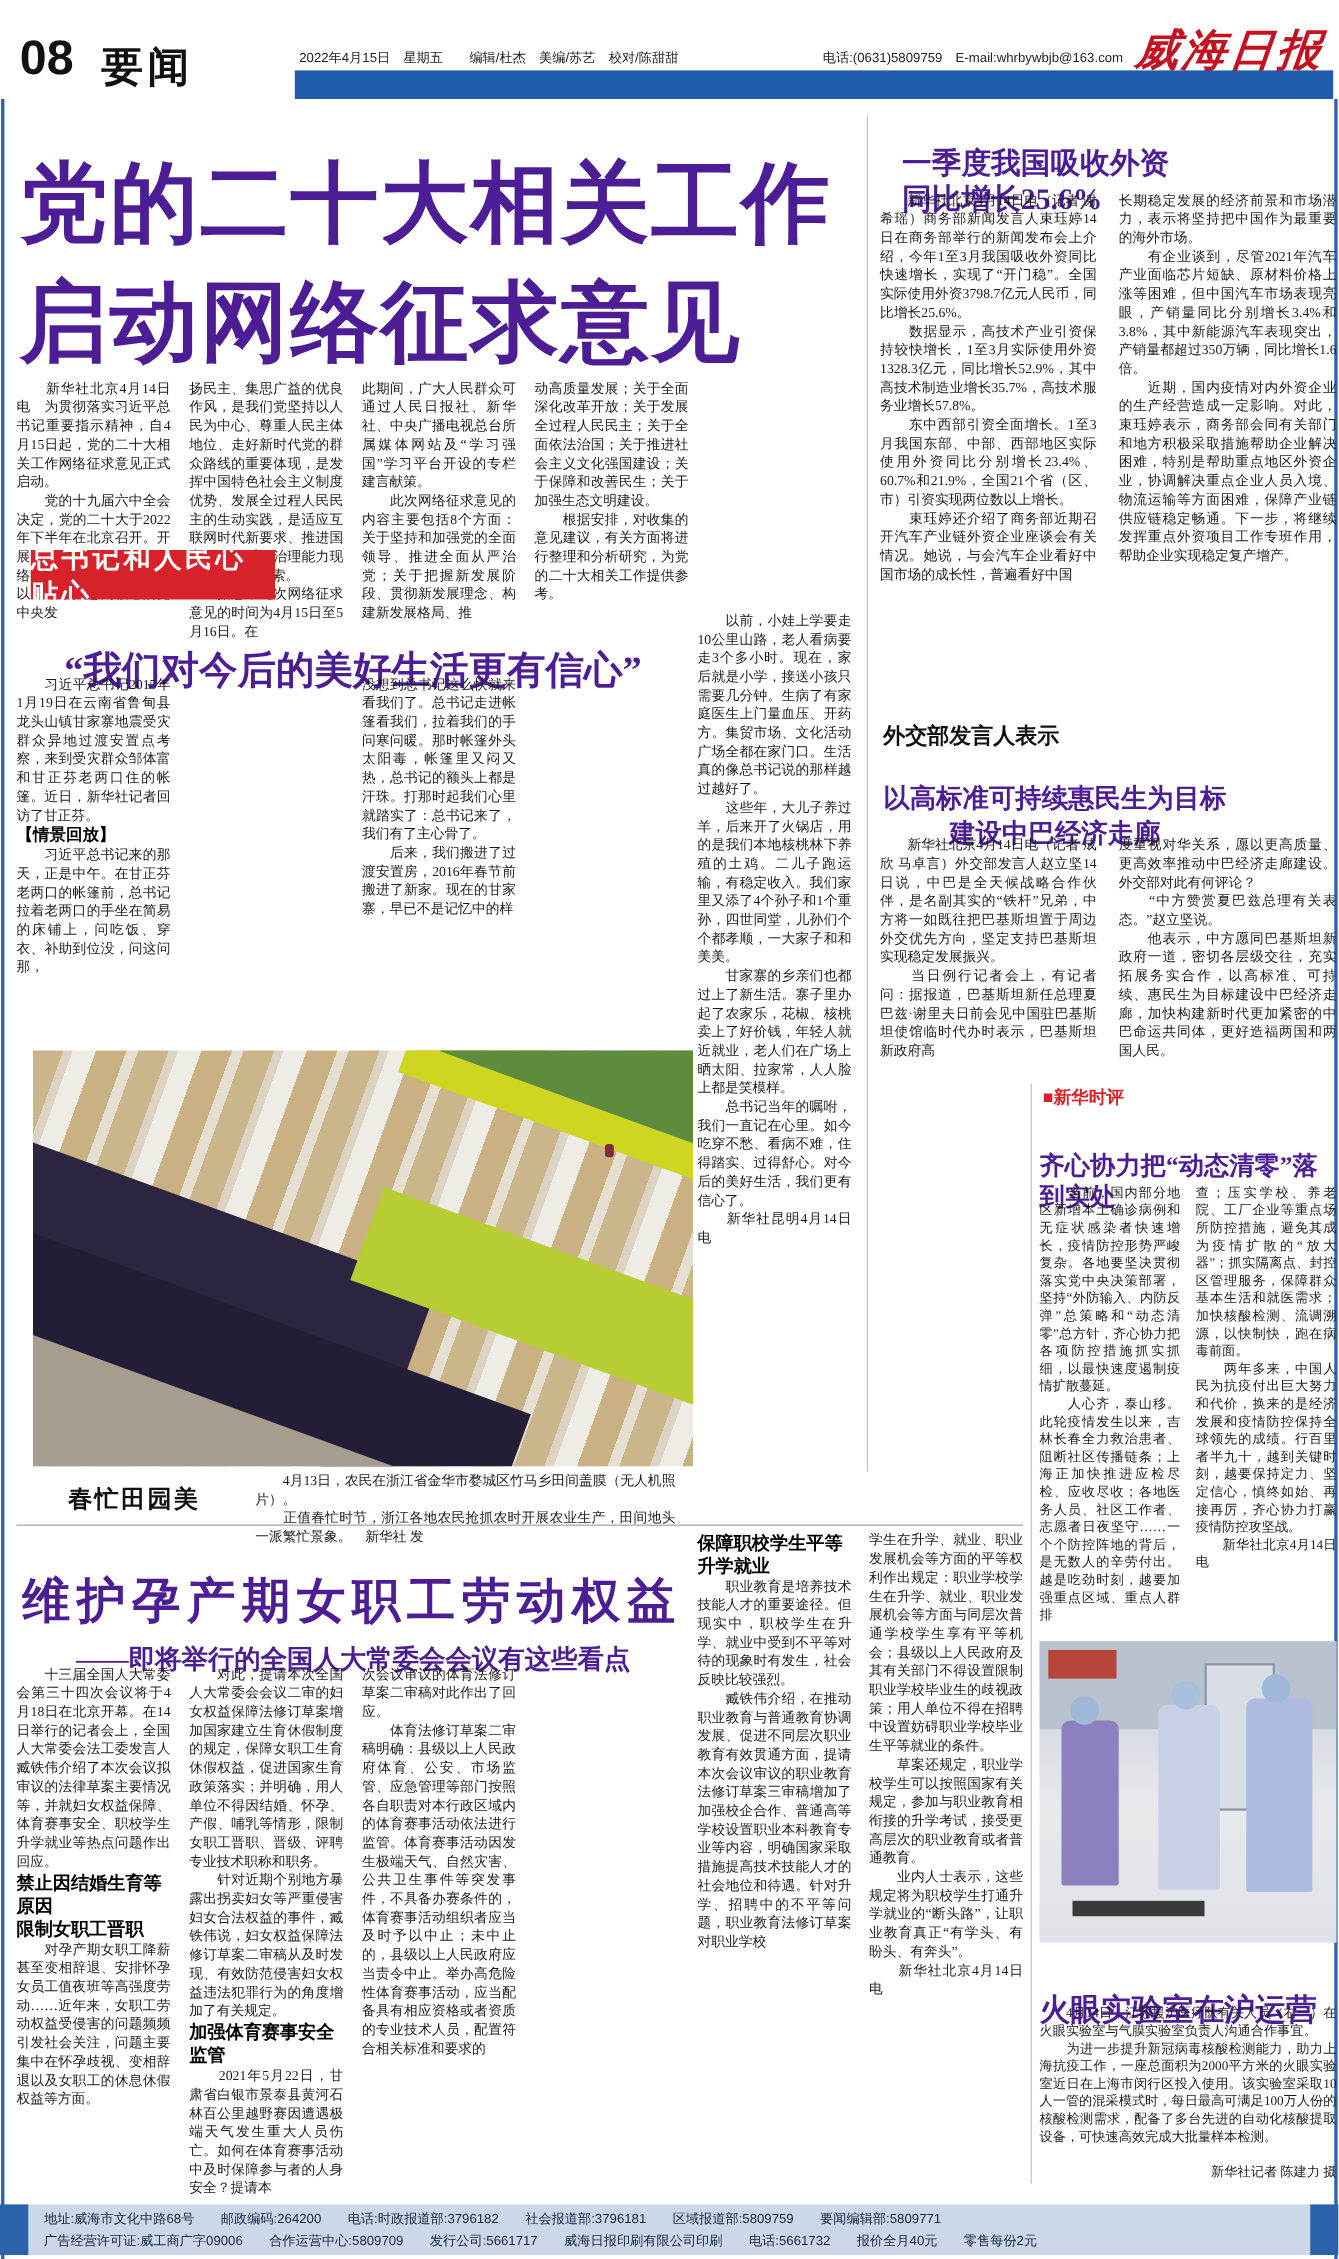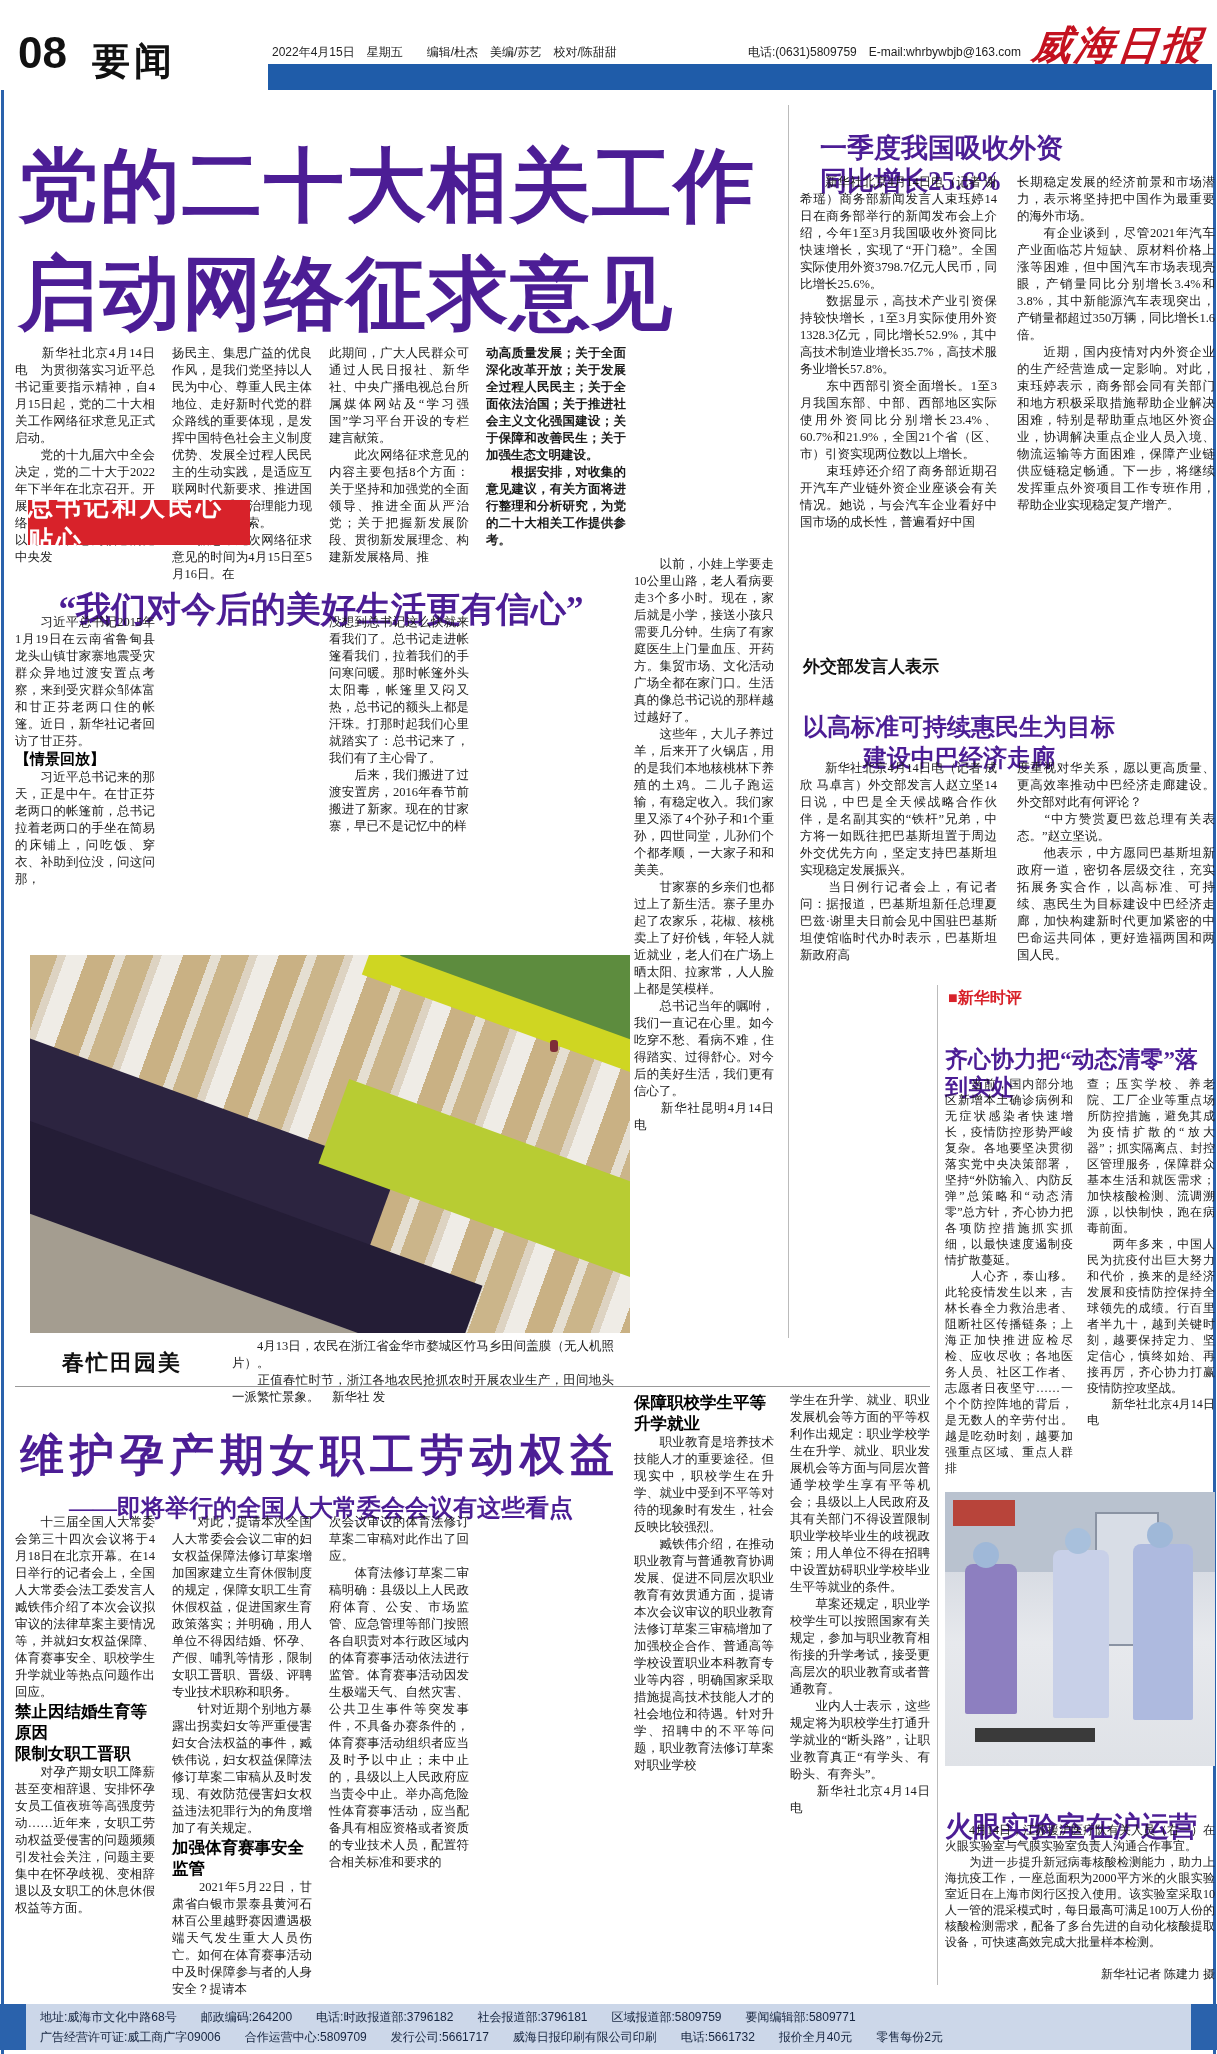--- a/index.html
+++ b/index.html
@@ -4,21 +4,21 @@
 <style>
   html,body{margin:0;padding:0;background:#fff;}
   #page{position:relative;width:1217px;height:2054px;background:#fff;overflow:hidden;
         font-family:"Liberation Serif","DejaVu Serif",serif;color:#111;}
   .abs{position:absolute;}
   .txt{font-size:12.5px;line-height:17px;text-align:justify;white-space:pre-line;color:#1a1a1a;}
   .txt-sm{font-size:12px;line-height:16px;text-align:justify;white-space:pre-line;color:#1a1a1a;}
   .edge{position:absolute;top:90px;bottom:0;width:3px;background:#2a62ac;}
   .vrule{position:absolute;width:1px;background:#bbb;}
   .hrule{position:absolute;height:1px;background:#999;}
-  .kicker{font-weight:bold;font-size:17px;color:#111;}
+  .kicker{font-weight:bold;font-size:20px;color:#111;}
   .headline{font-weight:bold;color:#4c1d95;white-space:pre-line;margin-top:32px;}
   .subhead-br{font-weight:bold;font-size:15px;color:#000;margin:8px 0 4px 0;}
   .subhead-bold{font-weight:bold;font-size:16.5px;line-height:21px;color:#000;margin:10px 0 6px 0;white-space:pre-line;}
   .colblock{position:absolute;}
   .colblock p{margin:0;}
   
   .pagenum{font-size:44px;font-weight:bold;font-family:"Liberation Sans","DejaVu Sans",sans-serif;}
   .secname{font-size:38px;font-weight:bold;letter-spacing:4px;}
   .hdr-small{font-size:12px;font-family:"Liberation Sans","DejaVu Sans",sans-serif;color:#222;}
   .logo{font-size:40px;font-weight:bold;font-style:italic;color:#c41220;transform:skewX(-6deg);letter-spacing:3px;}
@@ -55,21 +55,21 @@
   <div class="vrule" style="left:788px;top:105px;height:1233px;"></div>
   <div class="vrule" style="left:937px;top:985px;height:1000px;"></div>
 
   <div class="abs headline" style="left:18px;top:100px;font-size:80px;line-height:108px;letter-spacing:2px;"><span>党的二十大相关工作</span><br><span>启动网络征求意见</span></div>
   <div class="colblock txt" style="left:15px;top:345px;width:140px;height:150px;">　　新华社北京4月14日电　为贯彻落实习近平总书记重要指示精神，自4月15日起，党的二十大相关工作网络征求意见正式启动。
 　　党的十九届六中全会决定，党的二十大于2022年下半年在北京召开。开展党的二十大相关工作网络征求意见，充分彰显了以习近平同志为核心的党中央发</div>
   <div class="colblock txt" style="left:172px;top:345px;width:140px;height:150px;">扬民主、集思广益的优良作风，是我们党坚持以人民为中心、尊重人民主体地位、走好新时代党的群众路线的重要体现，是发挥中国特色社会主义制度优势、发展全过程人民民主的生动实践，是适应互联网时代新要求、推进国家治理体系和治理能力现代化的有益探索。
 　　据悉，此次网络征求意见的时间为4月15日至5月16日。在</div>
   <div class="colblock txt" style="left:329px;top:345px;width:140px;height:150px;">此期间，广大人民群众可通过人民日报社、新华社、中央广播电视总台所属媒体网站及“学习强国”学习平台开设的专栏建言献策。
 　　此次网络征求意见的内容主要包括8个方面：关于坚持和加强党的全面领导、推进全面从严治党；关于把握新发展阶段、贯彻新发展理念、构建新发展格局、推</div>
-  <div class="colblock txt" style="left:486px;top:345px;width:140px;height:150px;font-weight:bold;">动高质量发展；关于全面深化改革开放；关于发展全过程人民民主；关于全面依法治国；关于推进社会主义文化强国建设；关于保障和改善民生；关于加强生态文明建设。
+  <div class="colblock txt" style="left:486px;top:345px;width:140px;height:150px;">动高质量发展；关于全面深化改革开放；关于发展全过程人民民主；关于全面依法治国；关于推进社会主义文化强国建设；关于保障和改善民生；关于加强生态文明建设。
 　　根据安排，对收集的意见建议，有关方面将进行整理和分析研究，为党的二十大相关工作提供参考。</div>
 
   <div class="abs headline" style="left:820px;top:100px;font-size:27px;line-height:33px;">一季度我国吸收外资
 同比增长25.6%</div>
   <div class="colblock txt" style="left:800px;top:174px;width:197px;height:476px;">　　新华社北京4月14日电（记者 谢希瑶）商务部新闻发言人束珏婷14日在商务部举行的新闻发布会上介绍，今年1至3月我国吸收外资同比快速增长，实现了“开门稳”。全国实际使用外资3798.7亿元人民币，同比增长25.6%。
 　　数据显示，高技术产业引资保持较快增长，1至3月实际使用外资1328.3亿元，同比增长52.9%，其中高技术制造业增长35.7%，高技术服务业增长57.8%。
 　　东中西部引资全面增长。1至3月我国东部、中部、西部地区实际使用外资同比分别增长23.4%、60.7%和21.9%，全国21个省（区、市）引资实现两位数以上增长。
 　　束珏婷还介绍了商务部近期召开汽车产业链外资企业座谈会有关情况。她说，与会汽车企业看好中国市场的成长性，普遍看好中国</div>
   <div class="colblock txt" style="left:1017px;top:174px;width:198px;height:476px;">长期稳定发展的经济前景和市场潜力，表示将坚持把中国作为最重要的海外市场。
 　　有企业谈到，尽管2021年汽车产业面临芯片短缺、原材料价格上涨等困难，但中国汽车市场表现亮眼，产销量同比分别增长3.4%和3.8%，其中新能源汽车表现突出，产销量都超过350万辆，同比增长1.6倍。

